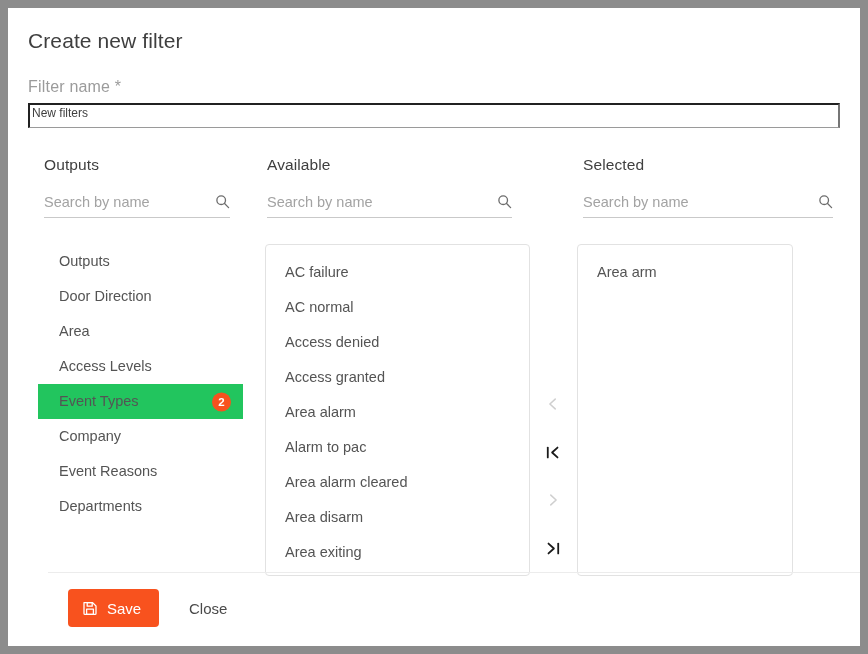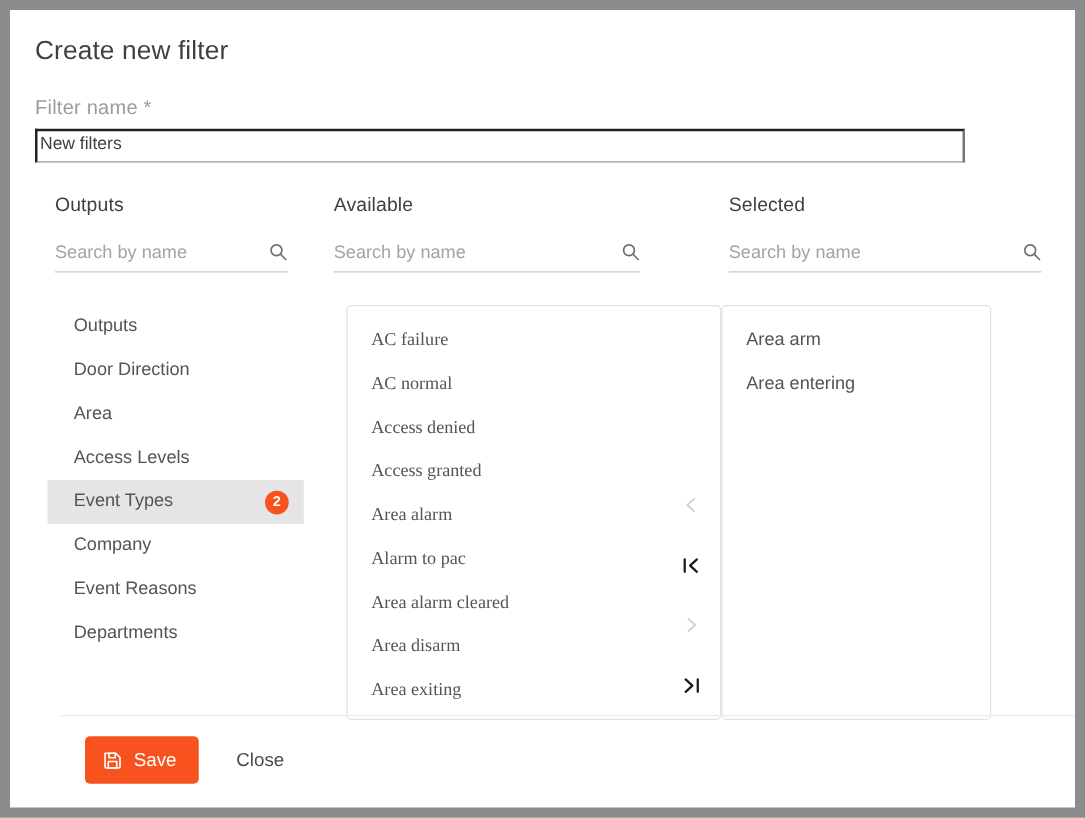--- a/index.html
+++ b/index.html
@@ -48,26 +48,26 @@
     width: 812px;
   }
   .name-label {
     font-size: 16px;
     color: #9b9b9b;
     letter-spacing: 0.2px;
     display: block;
     margin-bottom: 7px;
   }
   .name-value {
-    font-size: 14px;
+    font-size: 12px;
     color: #3f3f3f;
     display: block;
     padding-bottom: 7px;
     border-bottom: 1px solid #9a9a9a;
-    width: 744px;
+    width: 812px;
     box-sizing: border-box;
     background: transparent;
     outline: none;
     font-family: "Liberation Sans", sans-serif;
   }
 
   
   .columns {
     position: absolute;
     left: 0;
@@ -133,21 +133,21 @@
     position: relative;
     height: 35px;
     line-height: 35px;
     padding-left: 21px;
     padding-right: 12px;
     font-size: 14.5px;
     color: #545454;
     cursor: pointer;
     box-sizing: border-box;
   }
-  .category-item.selected { background: #e5e5e5; }
+  .category-item.selected { background: #22c55e; }
   .badge {
     position: absolute;
     right: 12px;
     top: 50%;
     transform: translateY(-50%);
     width: 19px;
     height: 19px;
     border-radius: 50%;
     background: #f8521e;
     color: #ffffff;
@@ -159,21 +159,21 @@
 
   
   .list-panel {
     position: absolute;
     top: 88px;
     border: 1px solid #e2e2e2;
     border-radius: 4px;
     background: #ffffff;
     box-sizing: border-box;
   }
-  .col-available .list-panel { left: 16px; width: 300px; height: 332px; font-family: Liberation Serif, serif; }
+  .col-available .list-panel { left: 4px; width: 265px; height: 332px; }
   .col-selected  .list-panel { left: 0; width: 216px; height: 332px; }
   .list-item {
     height: 35px;
     line-height: 35px;
     padding-left: 19px;
     font-size: 14.5px;
     color: #545454;
     cursor: pointer;
     white-space: nowrap;
     overflow: hidden;
@@ -376,21 +376,20 @@
           <svg viewBox="0 0 16 16" width="15" height="15" fill="none" stroke="currentColor" stroke-width="1.4">
             <circle cx="6.6" cy="6.6" r="4.6"></circle>
             <line x1="10.2" y1="10.2" x2="14.5" y2="14.5" stroke-linecap="round"></line>
           </svg>
         </span>
       </div>
 
       <div class="list-panel">
         <div class="list-inner">
           <div class="list-item">Area arm</div>
-          <div class="list-item">Area entering</div>
         </div>
       </div>
     </div>
 
   </div>
 
   <div class="footer">
     <button class="save-button">
       <span class="save-icon">
         <svg viewBox="0 0 16 16" width="16" height="16" fill="none" stroke="#ffffff" stroke-width="1.3" stroke-linejoin="round">

